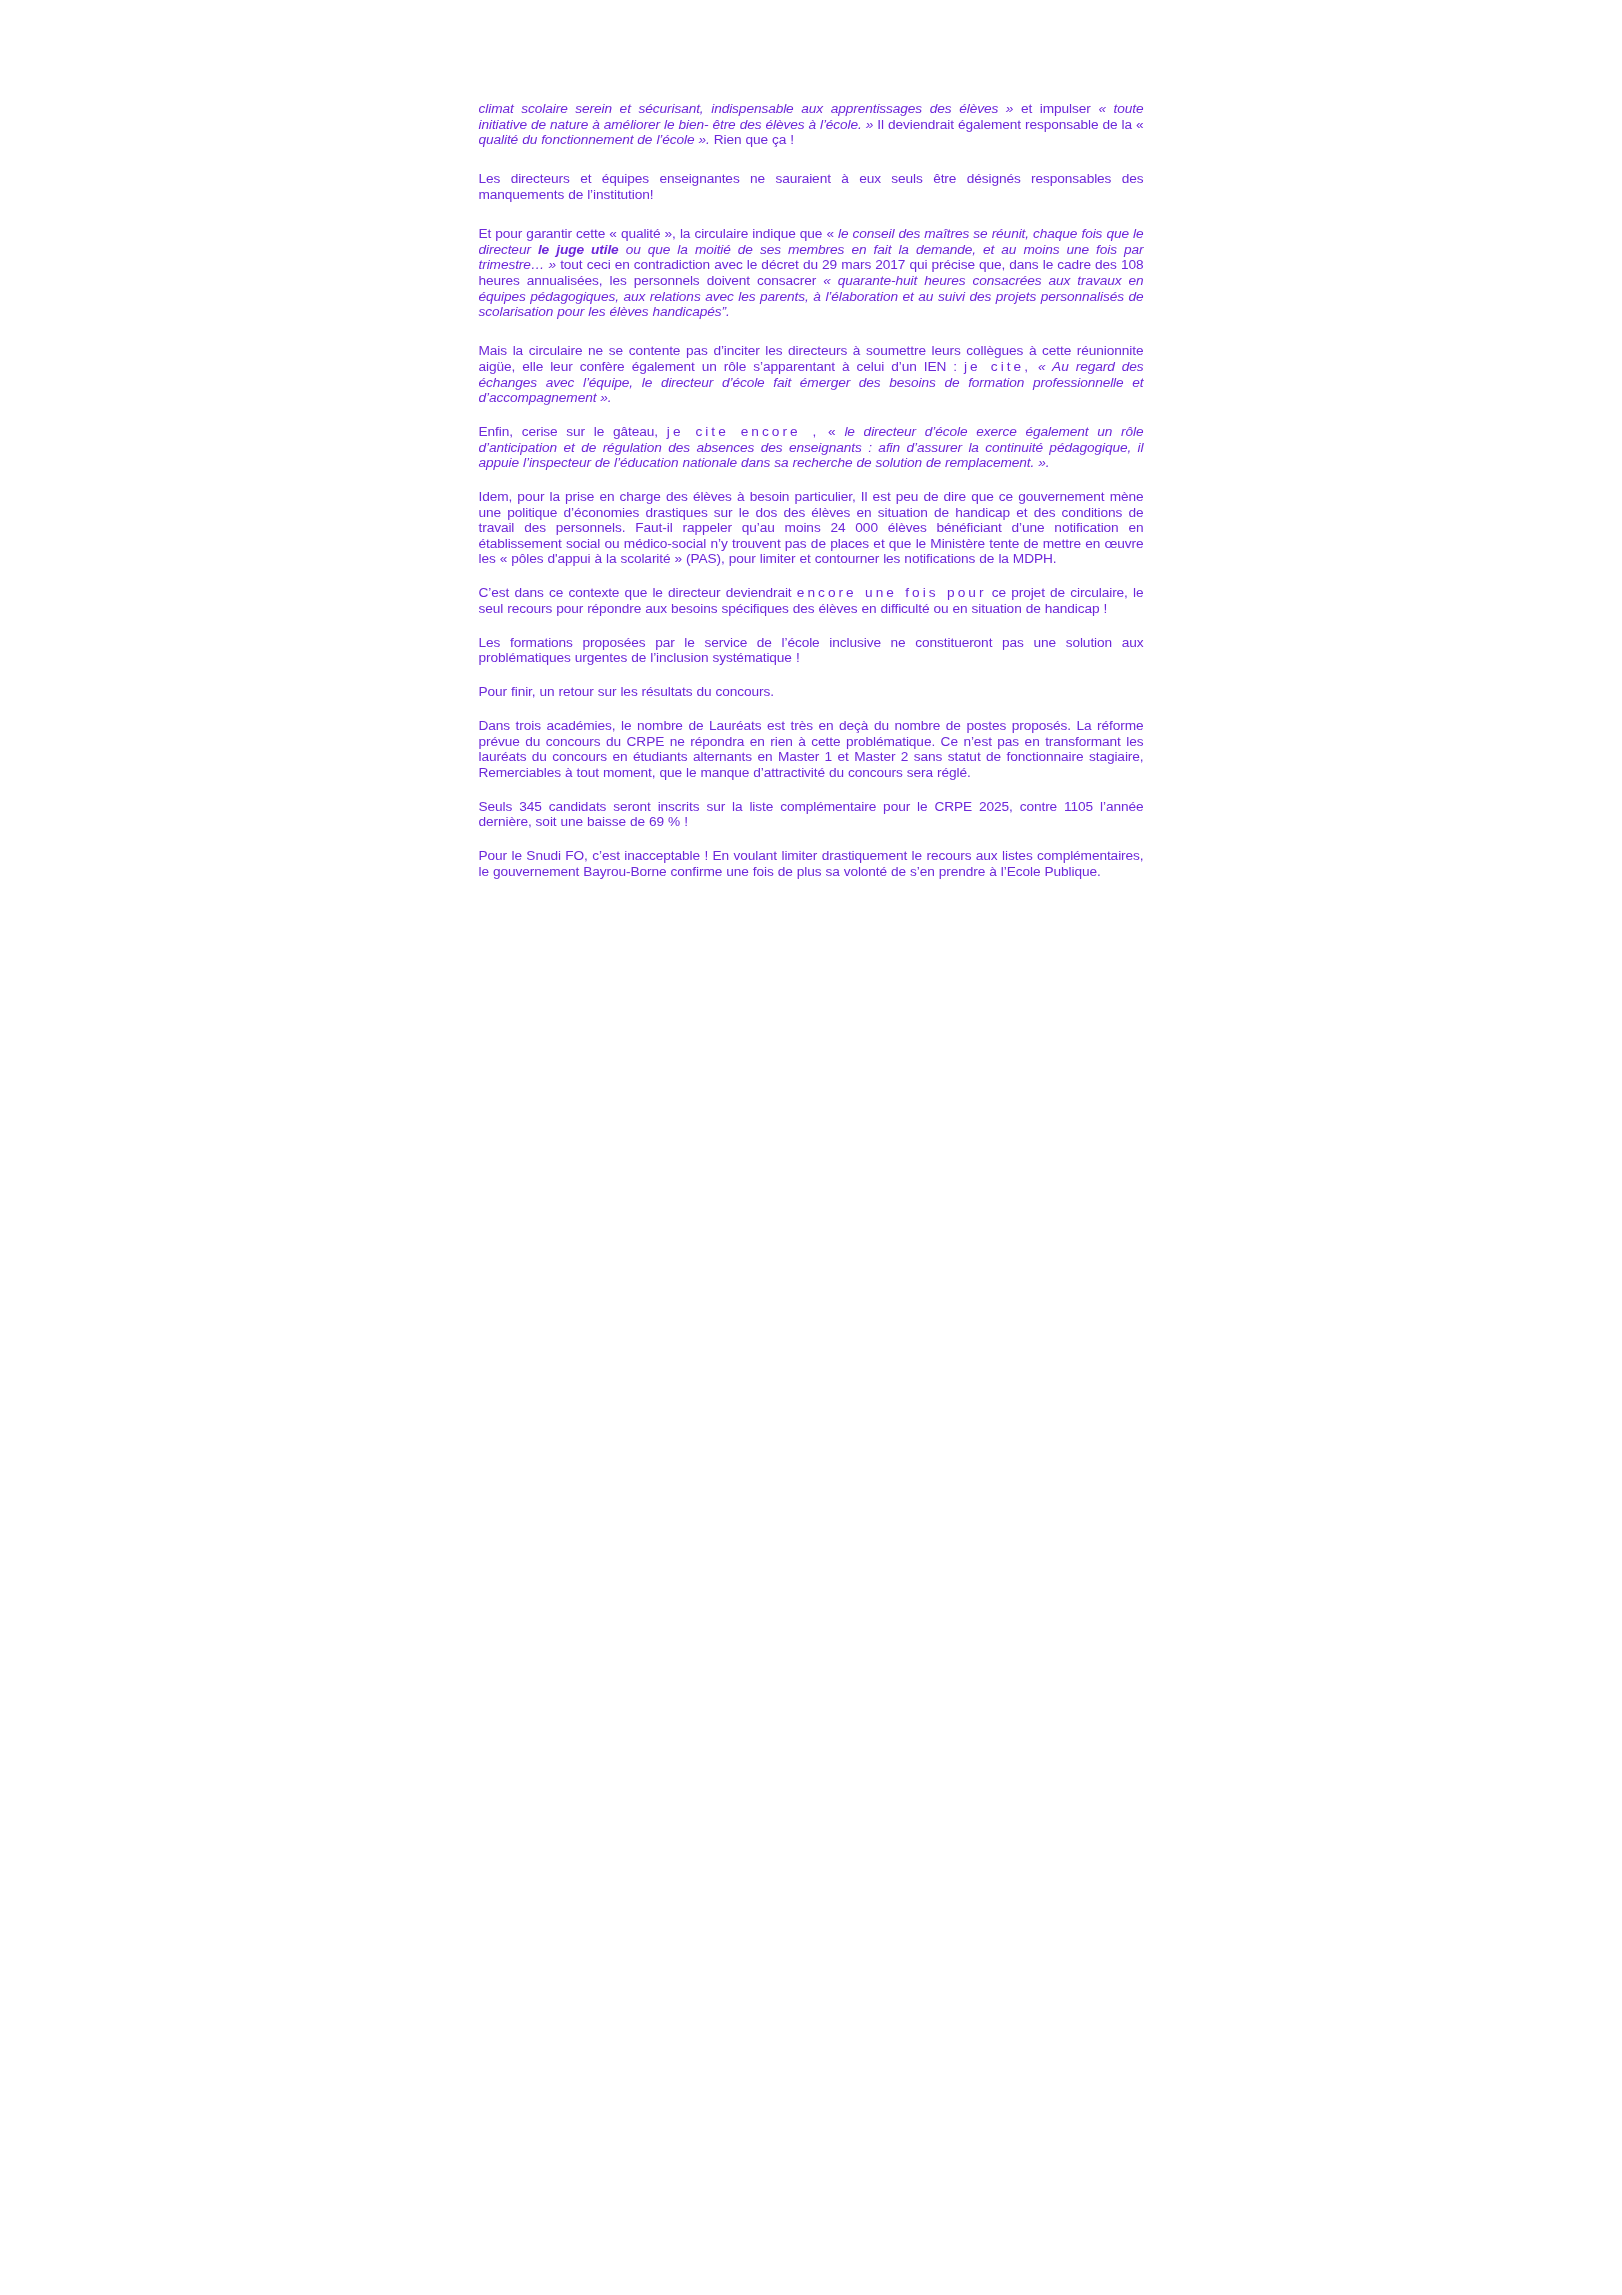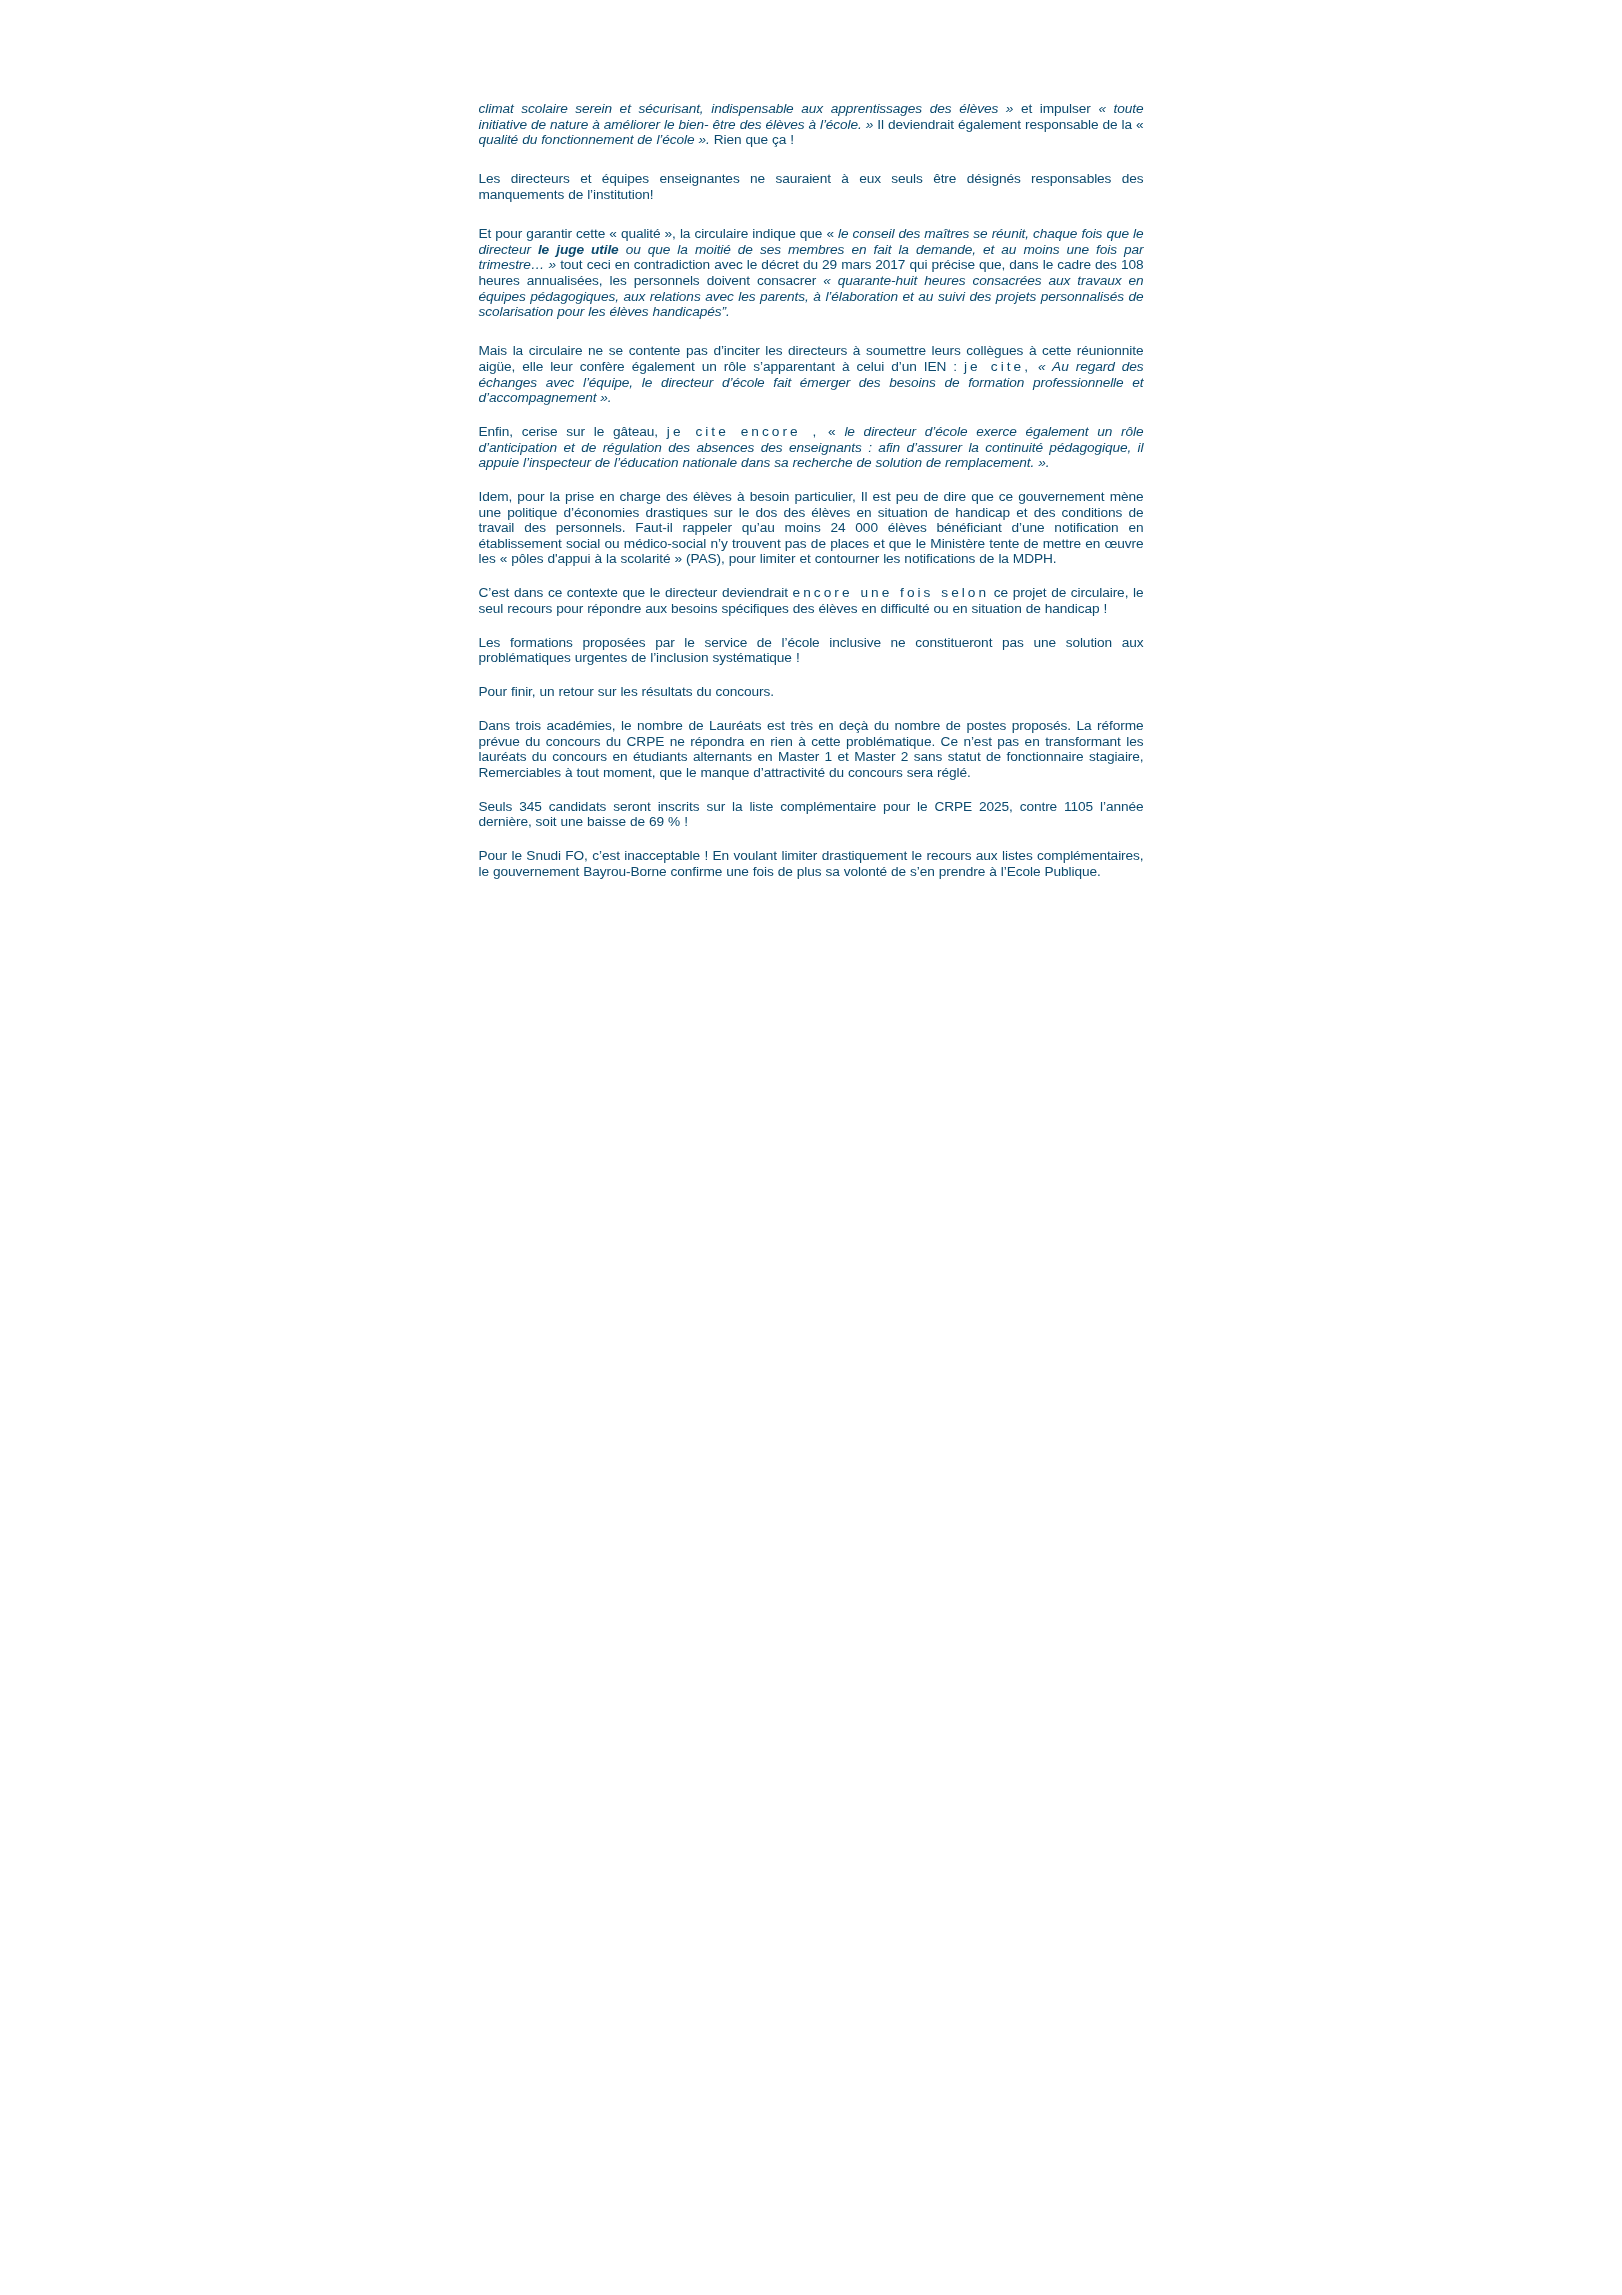--- a/index.html
+++ b/index.html
@@ -18,21 +18,21 @@
     overflow: hidden;
   }
   .doc-body {
     width: 100%;
   }
   .para {
     margin: 0 0 18.3px 0;
     font-family: "Liberation Sans", sans-serif;
     font-size: 13.7px;
     line-height: 15.6px;
-    color: #0c4a6e;
+    color: #6d28d9;
     text-align: justify;
     letter-spacing: -0.1px;
     word-spacing: 0.3px;
   }
   .para:nth-child(-n+3) {
     margin-bottom: 23.6px;
   }
   .run.r  { font-style: normal; }
   .run.i  { font-style: italic; }
   .run.bi { font-style: italic; font-weight: 700; }
@@ -42,21 +42,21 @@
 <body>
 
 <div class="page">
   <div class="doc-body" id="doc-body">
       <p class="para"><span class="run i">climat scolaire  serein et sécurisant, indispensable aux apprentissages des élèves » </span><span class="run r">et impulser </span><span class="run i">« toute initiative de nature à améliorer le bien- être des élèves à l’école. » </span><span class="run r">Il deviendrait également responsable de la « </span><span class="run i">qualité du fonctionnement de l’école ».</span><span class="run r"> Rien que ça !</span></p>
       <p class="para"><span class="run r">Les directeurs et équipes enseignantes ne sauraient à eux seuls être désignés responsables des manquements de l’institution!</span></p>
       <p class="para"><span class="run r">Et pour garantir cette «  qualité », la circulaire indique que « </span><span class="run i">le conseil des maîtres se réunit, chaque fois que le directeur </span><span class="run bi">le juge utile</span><span class="run i"> ou que la moitié de ses membres en fait la demande, et au moins une fois par trimestre… » </span><span class="run r">tout ceci en contradiction avec le décret du 29 mars 2017 qui précise que, dans le cadre des 108 heures annualisées,  les personnels doivent consacrer </span><span class="run i">« quarante-huit heures consacrées aux travaux en équipes pédagogiques, aux relations avec les parents, à l’élaboration et au suivi des projets personnalisés de scolarisation pour les élèves handicapés”.</span></p>
       <p class="para"><span class="run r">Mais la circulaire ne se contente pas d’inciter les directeurs à soumettre leurs collègues à cette réunionnite aigüe, elle leur confère également un  rôle s’apparentant  à  celui d’un IEN : </span><span class="run ls">je cite,</span><span class="run r">  </span><span class="run i">« Au regard des échanges  avec l’équipe, le directeur d’école fait émerger des besoins de formation professionnelle et d’accompagnement ».</span></p>
       <p class="para"><span class="run r">Enfin, cerise sur le gâteau, </span><span class="run ls">je cite encore ,</span><span class="run r"> « </span><span class="run i">le directeur d’école exerce également un rôle d’anticipation et de régulation  des absences des enseignants : afin d’assurer la continuité pédagogique, il appuie l’inspecteur de l’éducation nationale  dans sa recherche de solution de remplacement. ».</span></p>
       <p class="para"><span class="run r">Idem, pour la prise en charge des élèves à besoin particulier, Il est peu  de  dire  que  ce  gouvernement  mène une politique d’économies drastiques sur le dos des élèves  en situation de handicap et des conditions de travail des personnels. Faut-il rappeler qu’au moins 24 000 élèves bénéficiant d’une notification en établissement social ou médico-social n’y trouvent pas de places et que  le Ministère tente de mettre en œuvre les « pôles d'appui à la scolarité » (PAS), pour limiter et contourner les  notifications de la MDPH.</span></p>
-      <p class="para"><span class="run r">C’est dans ce contexte que le directeur deviendrait </span><span class="run ls">encore une fois selon</span><span class="run r"> ce projet de circulaire, le seul recours pour répondre aux besoins spécifiques des élèves en difficulté ou en situation de handicap !</span></p>
+      <p class="para"><span class="run r">C’est dans ce contexte que le directeur deviendrait </span><span class="run ls">encore une fois pour</span><span class="run r"> ce projet de circulaire, le seul recours pour répondre aux besoins spécifiques des élèves en difficulté ou en situation de handicap !</span></p>
       <p class="para"><span class="run r">Les formations proposées par le service de l’école inclusive ne constitueront pas une solution aux problématiques urgentes de l’inclusion systématique !</span></p>
       <p class="para"><span class="run r">Pour finir, un retour sur les résultats du concours.</span></p>
       <p class="para"><span class="run r">Dans trois académies, le nombre de Lauréats est très en deçà du nombre de postes proposés. La réforme prévue du concours du CRPE ne répondra en rien à cette problématique. Ce n’est pas en transformant les lauréats du concours en étudiants alternants en Master 1 et Master 2 sans statut de fonctionnaire stagiaire, Remerciables à tout moment, que le manque d’attractivité du concours sera réglé.</span></p>
       <p class="para"><span class="run r">Seuls 345 candidats seront inscrits sur la liste complémentaire pour le CRPE 2025, contre 1105 l’année dernière, soit une baisse de 69 % !</span></p>
       <p class="para"><span class="run r">Pour le Snudi FO, c’est inacceptable ! En voulant limiter drastiquement le recours aux listes complémentaires, le gouvernement Bayrou-Borne confirme une fois de plus sa volonté de s’en prendre à l’Ecole Publique.</span></p>
     </div>
 </div>
 
 
 </body></html>

